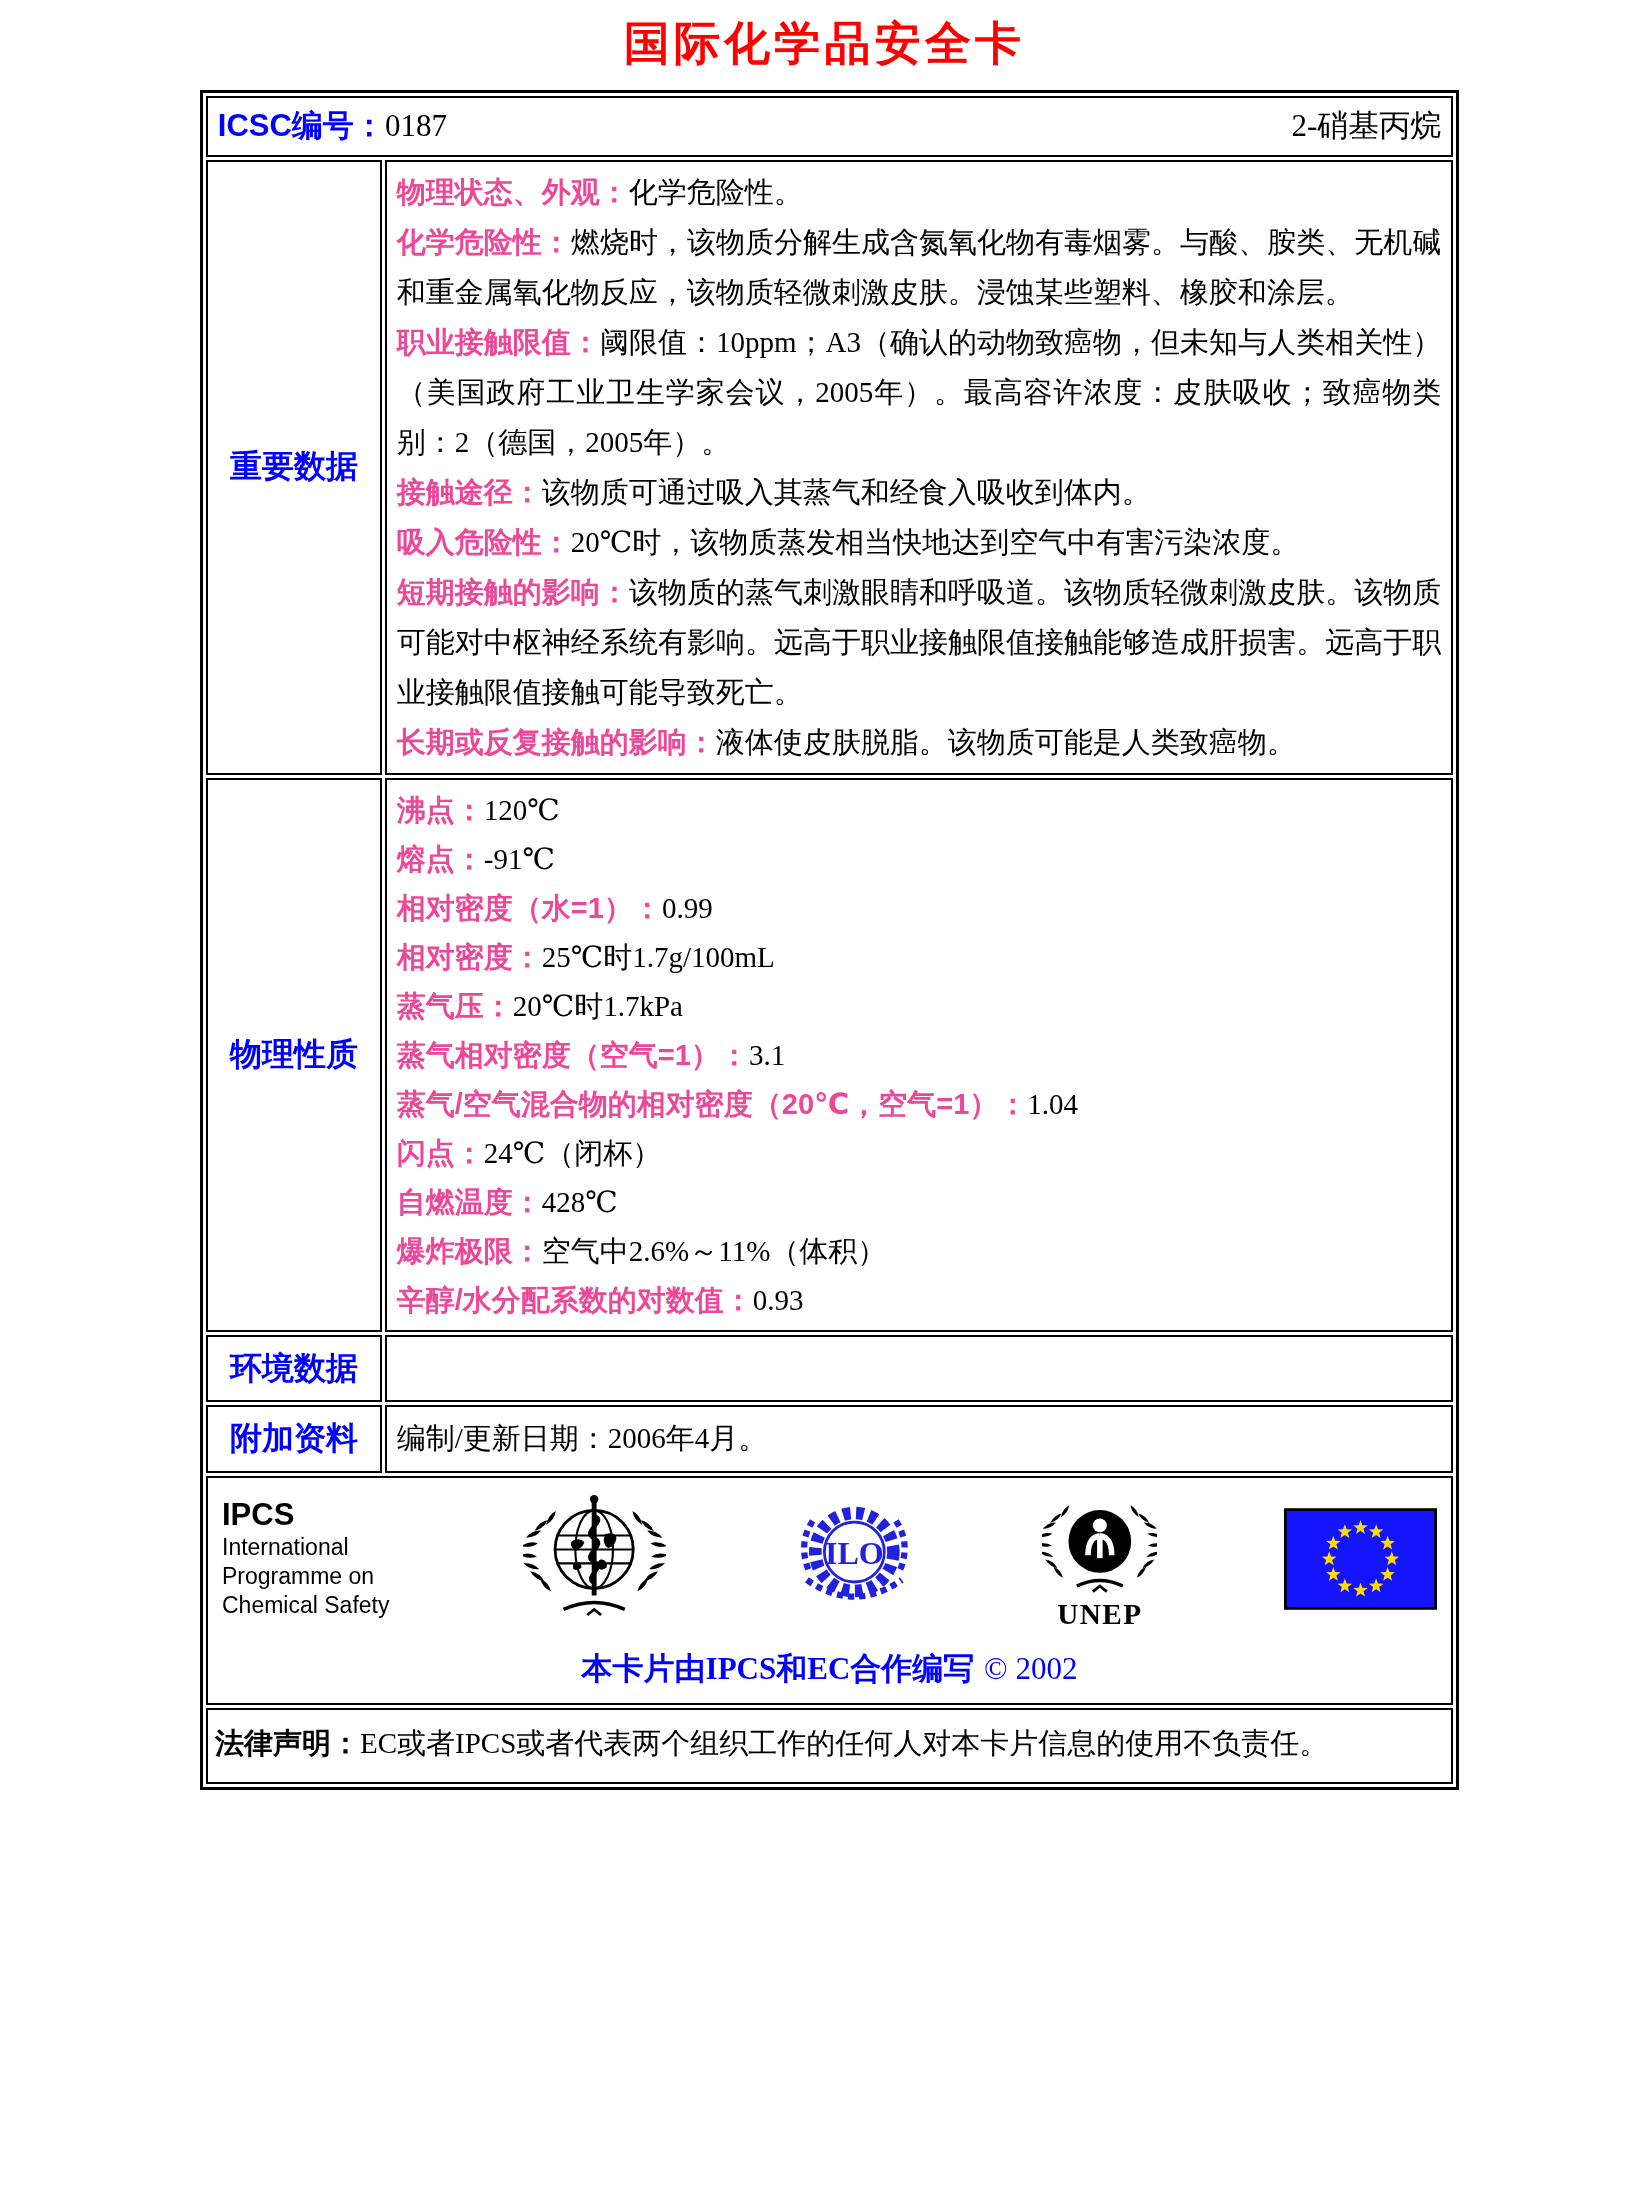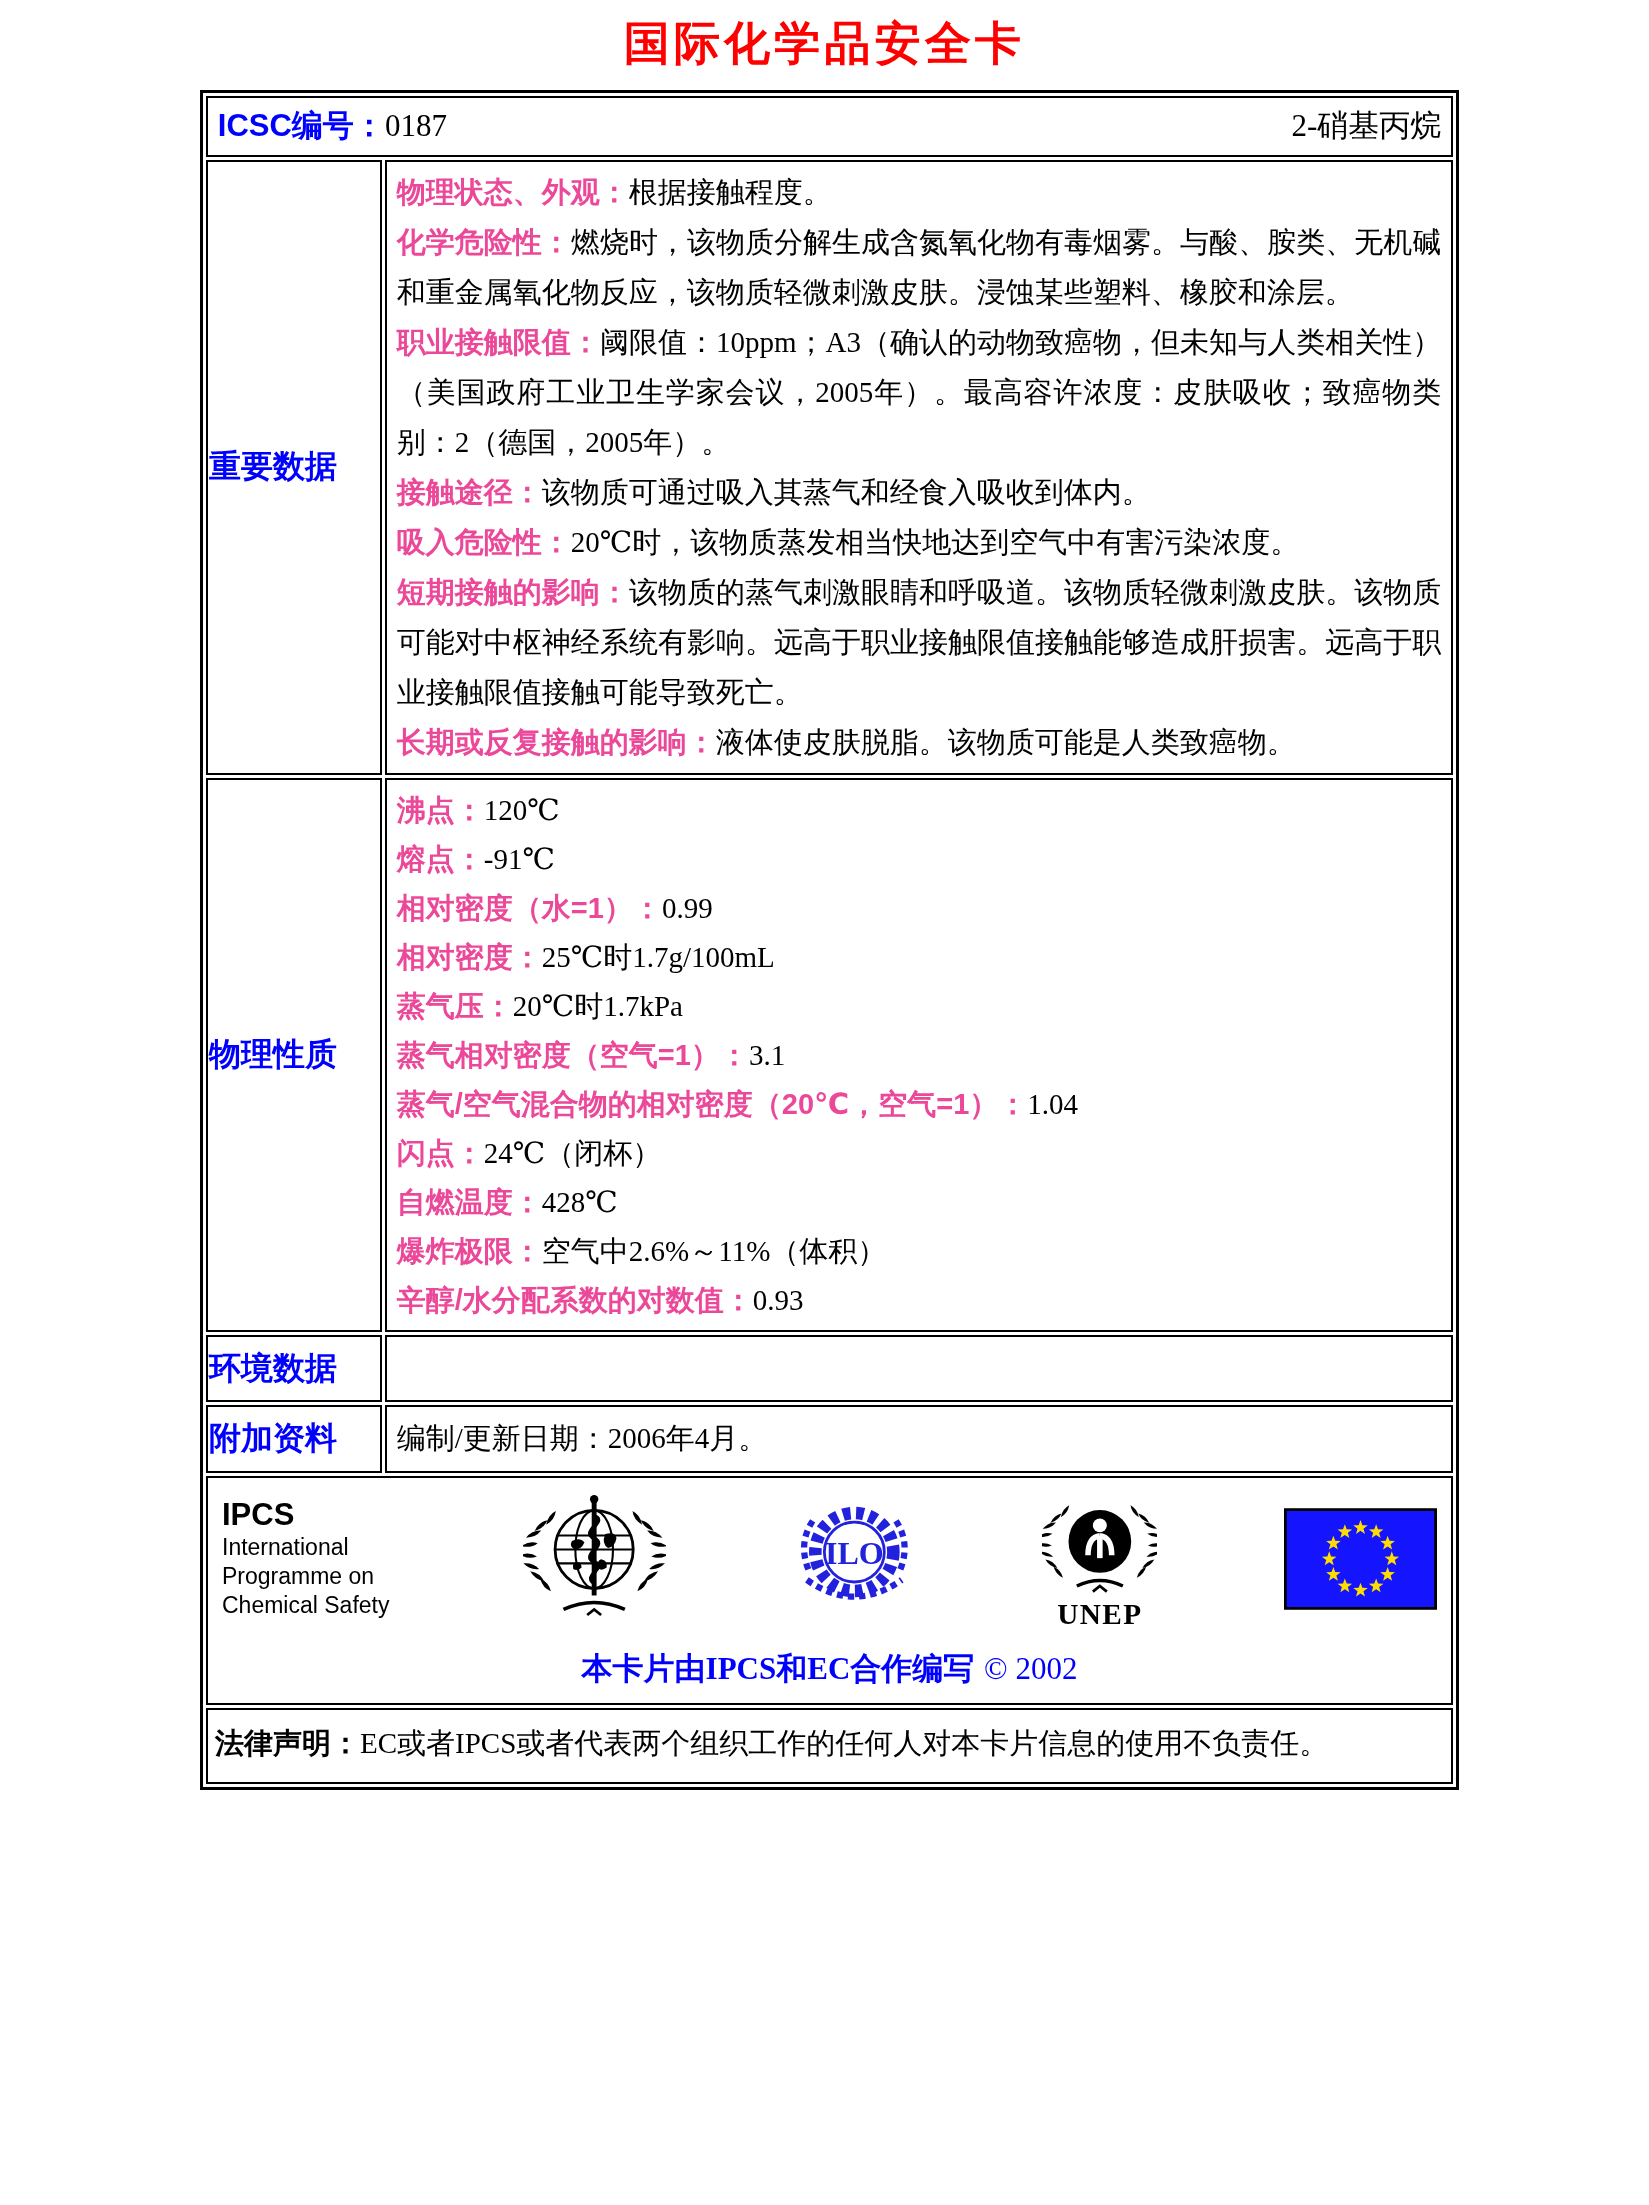--- a/index.html
+++ b/index.html
@@ -43,21 +43,21 @@
   .head-flex{display:flex;justify-content:space-between;align-items:center;}
   .lbl-sans{
     font-family:"Liberation Sans","DejaVu Sans",sans-serif;
     font-weight:bold;
     color:#0000ff;
   }
   .head-cell .icsc-no{font-size:31px;margin-top:7px;}
   .head-cell .icsc-label{font-size:31px;}
   .head-cell .chem-name{font-size:31px;}
   td.sec-label{
-    text-align:left;
+    text-align:center;
     font-size:32px;
   }
   td.sec-content{
     padding:5.6px 9.8px;
     font-size:29px;
   }
   .para{line-height:50px;text-align:justify;}
   .phys .para{line-height:49px;}
   .para .plabel{
     font-family:"Liberation Sans","DejaVu Sans",sans-serif;
@@ -118,21 +118,21 @@
           <span class="lbl-sans icsc-label">ICSC编号：</span><span class="icsc-no">0187</span>
         </span>
         <span class="chem-name">2-硝基丙烷</span>
       </div>
     </td>
   </tr>
 
   <tr>
     <td class="sec-label lbl-sans">重要数据</td>
     <td class="sec-content">
-      <div class="para"><span class="plabel">物理状态、外观：</span><span>根据接触程度。</span></div>
+      <div class="para"><span class="plabel">物理状态、外观：</span><span>化学危险性。</span></div>
       <div class="para"><span class="plabel">化学危险性：</span><span>燃烧时，该物质分解生成含氮氧化物有毒烟雾。与酸、胺类、无机碱和重金属氧化物反应，该物质轻微刺激皮肤。浸蚀某些塑料、橡胶和涂层。</span></div>
       <div class="para"><span class="plabel">职业接触限值：</span><span>阈限值：10ppm；A3（确认的动物致癌物，但未知与人类相关性）（美国政府工业卫生学家会议，2005年）。最高容许浓度：皮肤吸收；致癌物类别：2（德国，2005年）。</span></div>
       <div class="para"><span class="plabel">接触途径：</span><span>该物质可通过吸入其蒸气和经食入吸收到体内。</span></div>
       <div class="para"><span class="plabel">吸入危险性：</span><span>20℃时，该物质蒸发相当快地达到空气中有害污染浓度。</span></div>
       <div class="para"><span class="plabel">短期接触的影响：</span><span>该物质的蒸气刺激眼睛和呼吸道。该物质轻微刺激皮肤。该物质可能对中枢神经系统有影响。远高于职业接触限值接触能够造成肝损害。远高于职业接触限值接触可能导致死亡。</span></div>
       <div class="para"><span class="plabel">长期或反复接触的影响：</span><span>液体使皮肤脱脂。该物质可能是人类致癌物。</span></div>
     </td>
   </tr>
 
   <tr>

